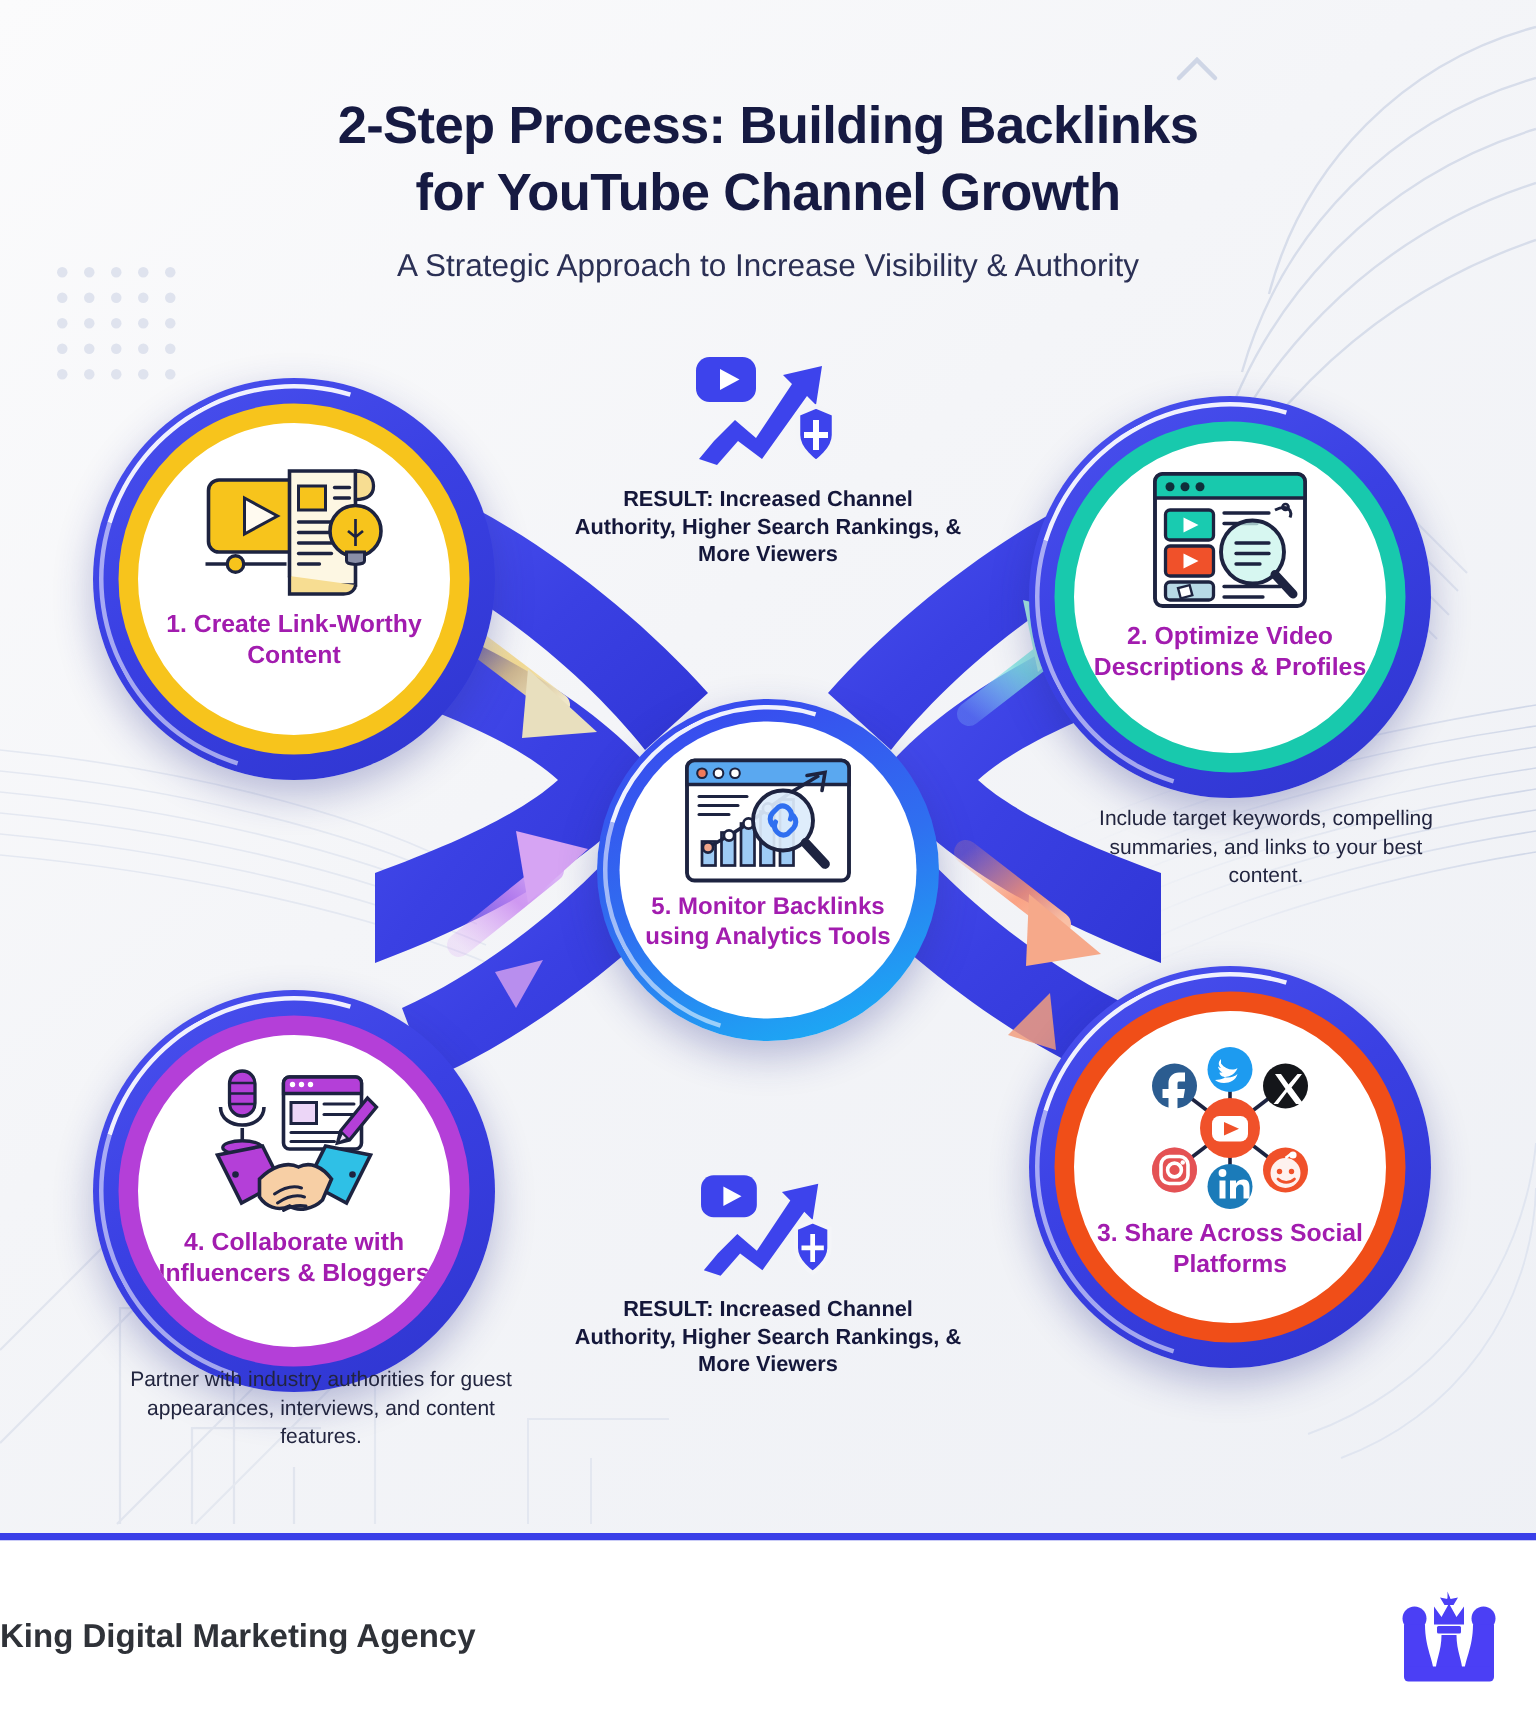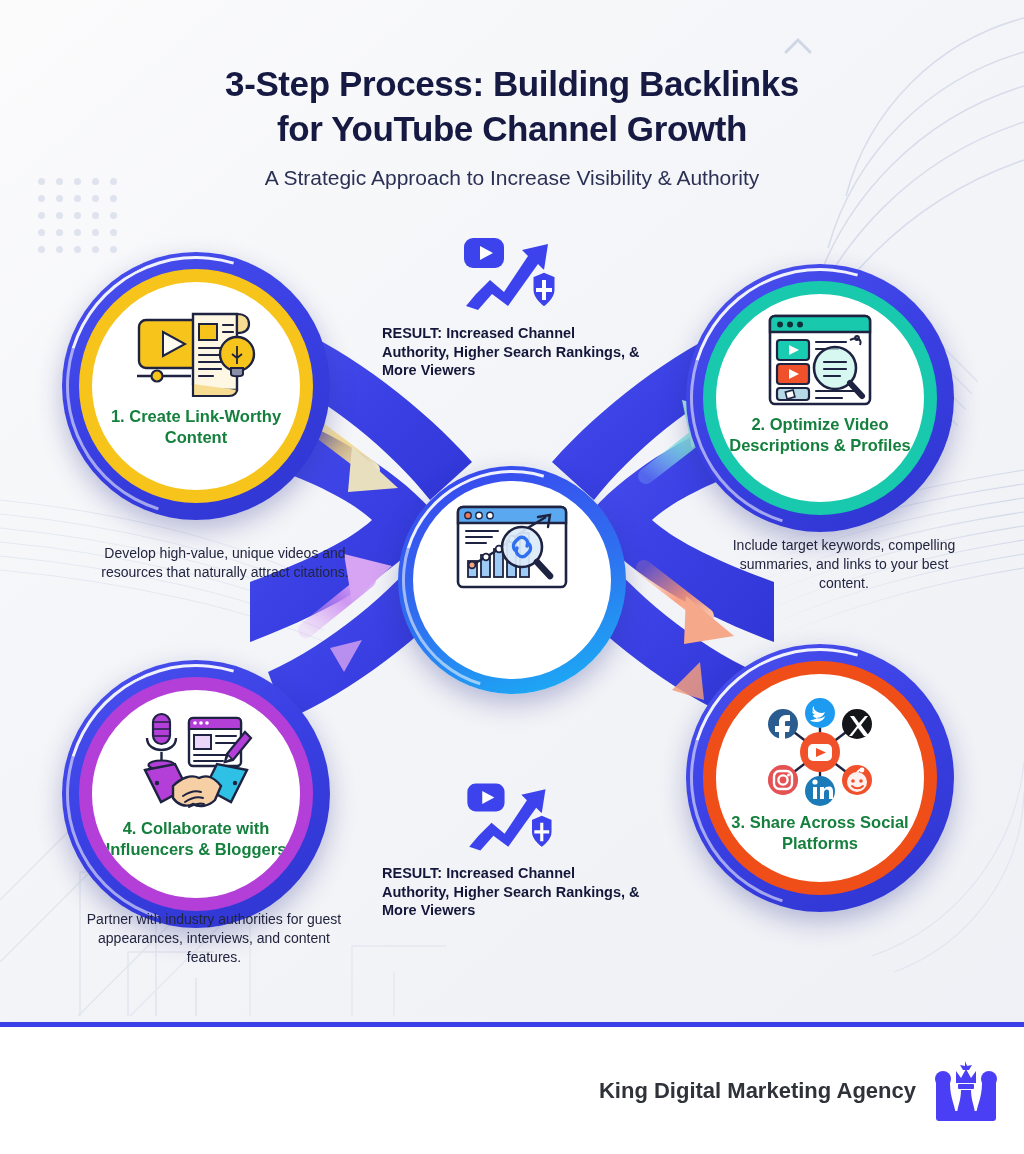--- a/index.html
+++ b/index.html
@@ -70,21 +70,21 @@
   }
   .ring-inner {
     border-radius:50%;
     background:#ffffff;
     display:flex; flex-direction:column;
     align-items:center; justify-content:flex-start;
     overflow:hidden;
   }
   .node-icon { margin-top:8px; }
   .node-label {
-    font-size:16.5px; font-weight:bold; color:#15803d;
+    font-size:16.5px; font-weight:bold; color:#a21caf;
     line-height:1.26; text-align:center; padding:0 12px; margin-top:4px;
   }
   .node-desc {
     position:absolute;
     font-size:14px; color:#22253f; line-height:1.35;
     text-align:center; width:250px;
   }
 
   
   #node1 { left:62px;  top:252px; }
@@ -118,38 +118,38 @@
   #node5 { left:398px; top:466px; }
   #node5 .ring { width:228px; height:228px; padding:15px;
     background:linear-gradient(160deg,#3b42ee 0%,#2f6ff0 52%,#18b6f5 100%); }
   #node5 .ring-inner { width:100%; height:100%; border:0;
     background:#fff; padding-top:14px; }
   #node5 .node-label { font-size:16px; }
   #node5 .node-desc { left:-15px; top:236px; width:260px; }
 
   
   .result {
-    position:absolute; width:260px; text-align:left;
+    position:absolute; width:260px; text-align:center;
   }
   .result-icon { display:block; margin:0 auto 6px auto; }
   .result-text {
     font-size:14.5px; font-weight:bold; color:#14173a; line-height:1.28;
   }
   #result-top    { left:382px; top:232px; }
   #result-bottom { left:382px; top:778px; }
 
   
   .divider {
     position:absolute; left:0; top:1022px; width:1024px; height:5px;
     background:#3a3fe8;
   }
   .footer {
     position:absolute; left:0; top:1027px; width:1024px; height:127px;
     background:#ffffff;
-    display:flex; align-items:center; justify-content:flex-end;
+    display:flex; align-items:center; justify-content:space-between;
     padding-right:26px;
   }
   .footer-text { text-align:right; margin-right:18px; }
   .brand-name { font-size:22px; font-weight:bold; color:#2f3238; }
   .brand-url  { font-size:16px; color:#7b7f87; margin-top:2px; }
   .brand-logo { width:64px; height:64px; }
 </style>
 </head>
 <body>
 
@@ -254,21 +254,21 @@
         <i style="left: 72px; top: 51px;"></i>
         <i style="left: 0px; top: 68px;"></i>
         <i style="left: 18px; top: 68px;"></i>
         <i style="left: 36px; top: 68px;"></i>
         <i style="left: 54px; top: 68px;"></i>
         <i style="left: 72px; top: 68px;"></i>
       </div>
 
     <div class="header">
       <div class="title">
-        <div>3-Step Process: Building Backlinks</div>
+        <div>2-Step Process: Building Backlinks</div>
         <div>for YouTube Channel Growth</div>
       </div>
       <div class="subtitle">A Strategic Approach to Increase Visibility &amp; Authority</div>
     </div>
 
     <svg class="connector" viewBox="0 0 1024 1024">
       <defs>
         <linearGradient id="arr1" x1="0" y1="0" x2="1" y2="1">
           <stop offset="0%" stop-color="#f7c41c" stop-opacity=".15"></stop>
           <stop offset="55%" stop-color="#f0d27a" stop-opacity=".8"></stop>
@@ -388,21 +388,20 @@
                 <line x1="66" y1="63" x2="88" y2="63"></line>
               <line x1="66" y1="70" x2="80" y2="70"></line>
             </g>
             <circle cx="104" cy="48" r="17" fill="#f7c41c" stroke="#1d2340" stroke-width="2.4"></circle>
             <path d="M98 62 L110 62 L110 68 C 110 71, 98 71, 98 68 Z" fill="#8a8fa8" stroke="#1d2340" stroke-width="2"></path>
             <path d="M104 40 L104 58 M99 48 L104 52 L109 48" fill="none" stroke="#1d2340" stroke-width="1.8"></path>
           </svg>
           <div class="node-label">1. Create Link-Worthy Content</div>
         </div>
       </div>
-      <div class="node-desc">Develop high-value, unique videos and resources that naturally attract citations.</div>
     </div>
 
     <div class="node" id="node2">
       <div class="ring">
         <div class="ring-inner">
           <svg class="node-icon" width="108" height="98" viewBox="0 0 108 98">
             <rect x="4" y="4" width="100" height="88" rx="5" fill="#ffffff" stroke="#1d2340" stroke-width="2.6"></rect>
             <path d="M4 9 a5 5 0 0 1 5-5 h90 a5 5 0 0 1 5 5 v11 H4 Z" fill="#18c9ad" stroke="#1d2340" stroke-width="2.4"></path>
             <circle cx="14" cy="12.5" r="3" fill="#0f2f3a"></circle>
             <circle cx="24" cy="12.5" r="3" fill="#0f2f3a"></circle>
@@ -559,20 +558,21 @@
             <circle cx="32" cy="54" r="3.4" fill="#ffffff" stroke="#1d2340" stroke-width="1.8"></circle>
             <circle cx="45" cy="46" r="3.4" fill="#ffffff" stroke="#1d2340" stroke-width="1.8"></circle>
             <circle cx="58" cy="36" r="3.4" fill="#ffffff" stroke="#1d2340" stroke-width="1.8"></circle>
             <circle cx="68" cy="44" r="20" fill="#dcecfb" fill-opacity=".92" stroke="#1d2340" stroke-width="2.6"></circle>
             <g fill="none" stroke="#2f6ff0" stroke-width="3.4" stroke-linecap="round">
               <path d="M61 47 a6 6 0 0 1 0-8 l4 -4 a6 6 0 0 1 8 8"></path>
               <path d="M75 41 a6 6 0 0 1 0 8 l-4 4 a6 6 0 0 1 -8 -8"></path>
             </g>
             <line x1="83" y1="59" x2="96" y2="73" stroke="#1d2340" stroke-width="6.5" stroke-linecap="round"></line>
           </svg>
+          <div class="node-label">5. Monitor Backlinks using Analytics Tools</div>
         </div>
       </div>
     </div>
 
   </div>
 
   <div class="divider"></div>
   <div class="footer">
     <div class="footer-text">
       <div class="brand-name">King Digital Marketing Agency</div>

